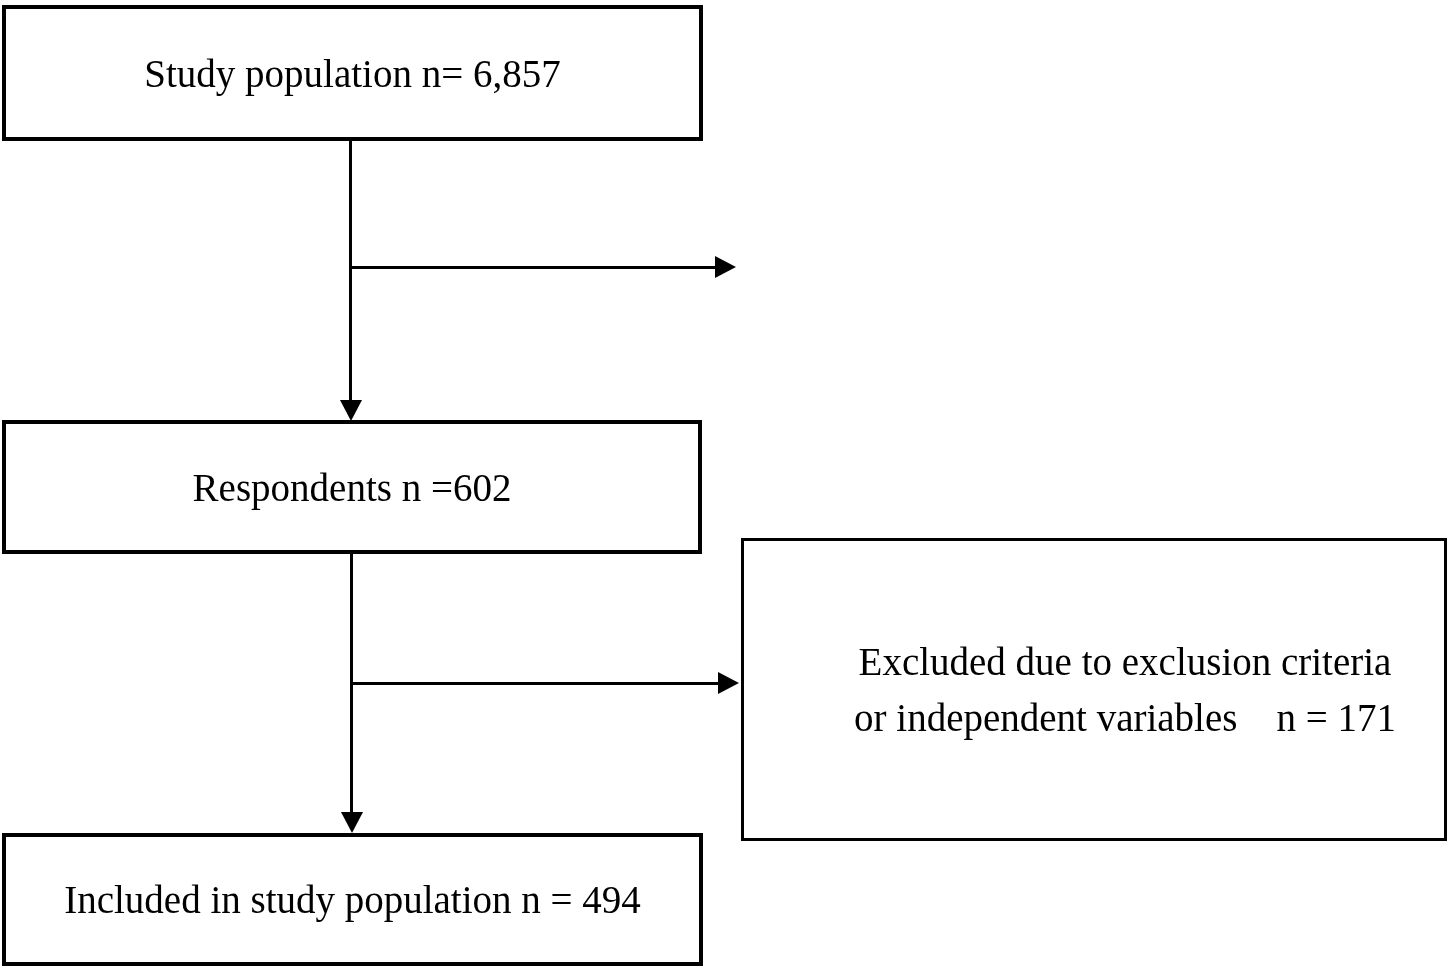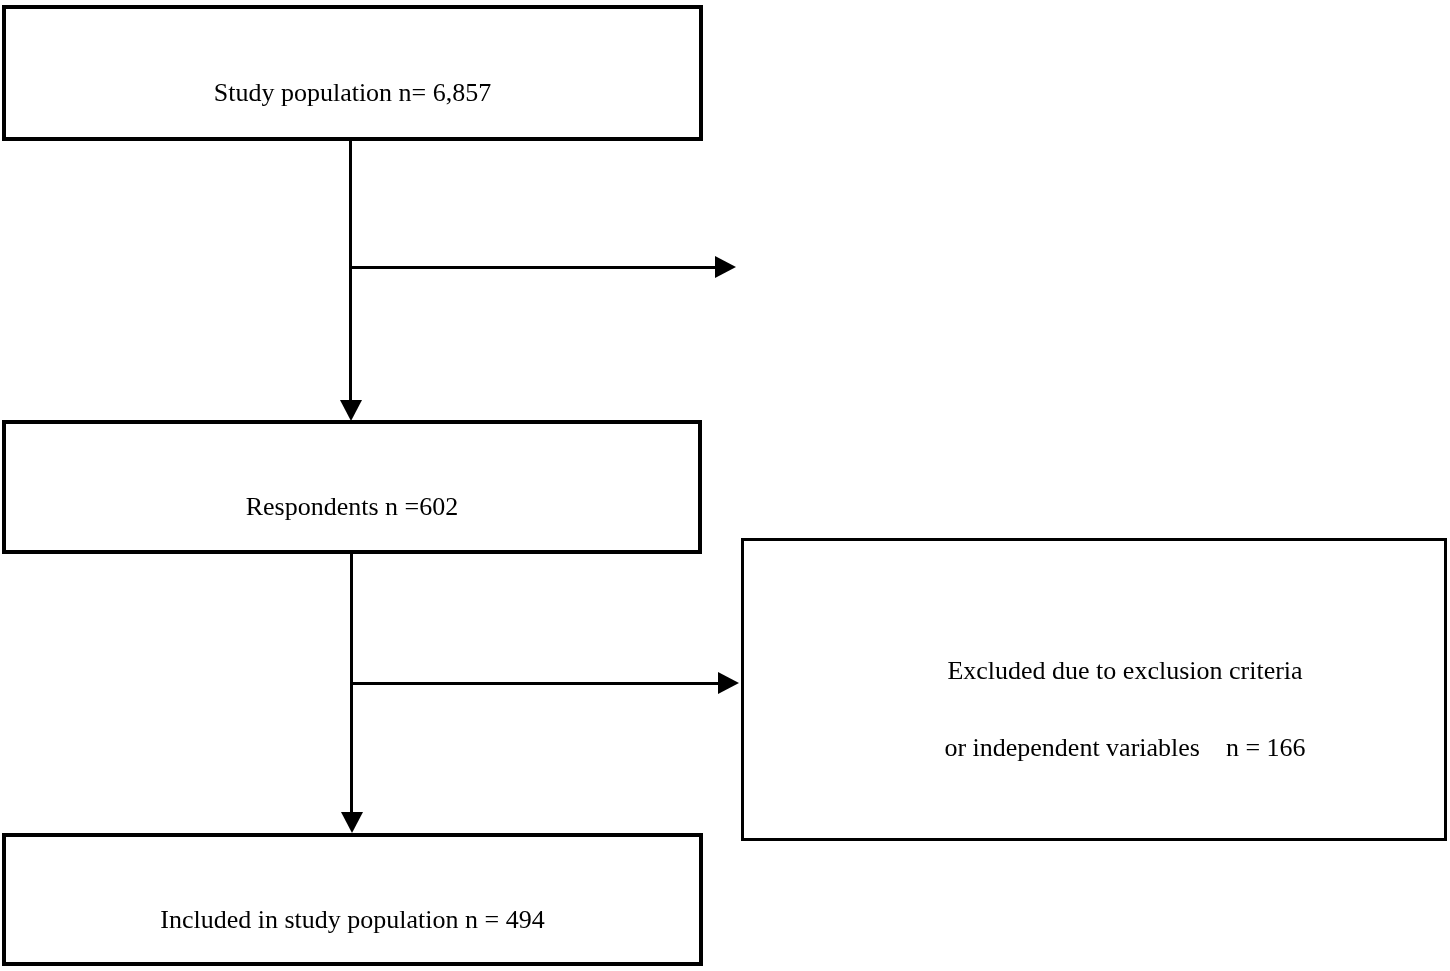--- a/index.html
+++ b/index.html
@@ -26,26 +26,25 @@
     border: 3px solid #000000;
     display: flex;
     flex-direction: column;
     justify-content: center;
     align-items: center;
   }
   .node-box.heavy {
     border-width: 4px;
   }
   .node-text {
-    font-size: 26px;
+    font-size: 39px;
     line-height: 1.0;
     color: #000000;
     white-space: pre;
     text-align: center;
-    margin-top: 40px;
   }
   .node-text.multiline {
     line-height: 1.42;
     text-align: left;
   }
 
   
   #box-study-population { left: 2px;   top: 5px;   width: 701px; height: 136px; }
   #box-non-respondents  { left: 737px; top: 207px; width: 706px; height: 132px; }
   #box-respondents      { left: 2px;   top: 420px; width: 700px; height: 134px; }
@@ -109,21 +108,21 @@
     <span class="node-text">Study population n= 6,857</span>
   </div>
 
 
   <div class="node-box heavy" id="box-respondents">
     <span class="node-text">Respondents n =602</span>
   </div>
 
   <div class="node-box" id="box-excluded">
     <span class="node-text multiline">Excluded due to exclusion criteria</span>
-    <span class="node-text multiline">or independent variables    n = 166</span>
+    <span class="node-text multiline">or independent variables    n = 171</span>
   </div>
 
   <div class="node-box heavy" id="box-included">
     <span class="node-text">Included in study population n = 494</span>
   </div>
 
   <div id="connector-layer">
     <div class="conn-v" id="conn-v-upper"></div>
     <div class="arrow-down" id="arrow-down-upper"></div>
     <div class="conn-h" id="conn-h-upper"></div>

